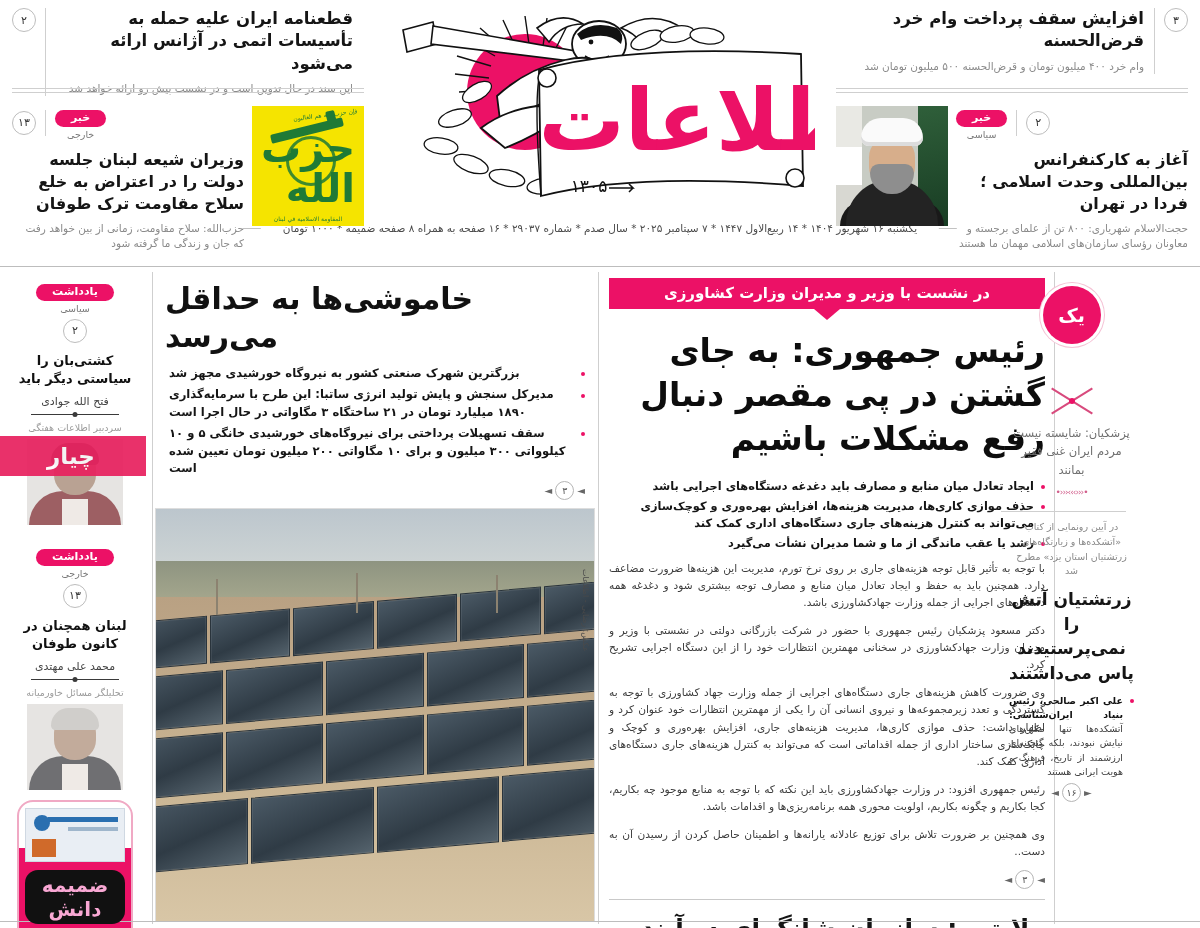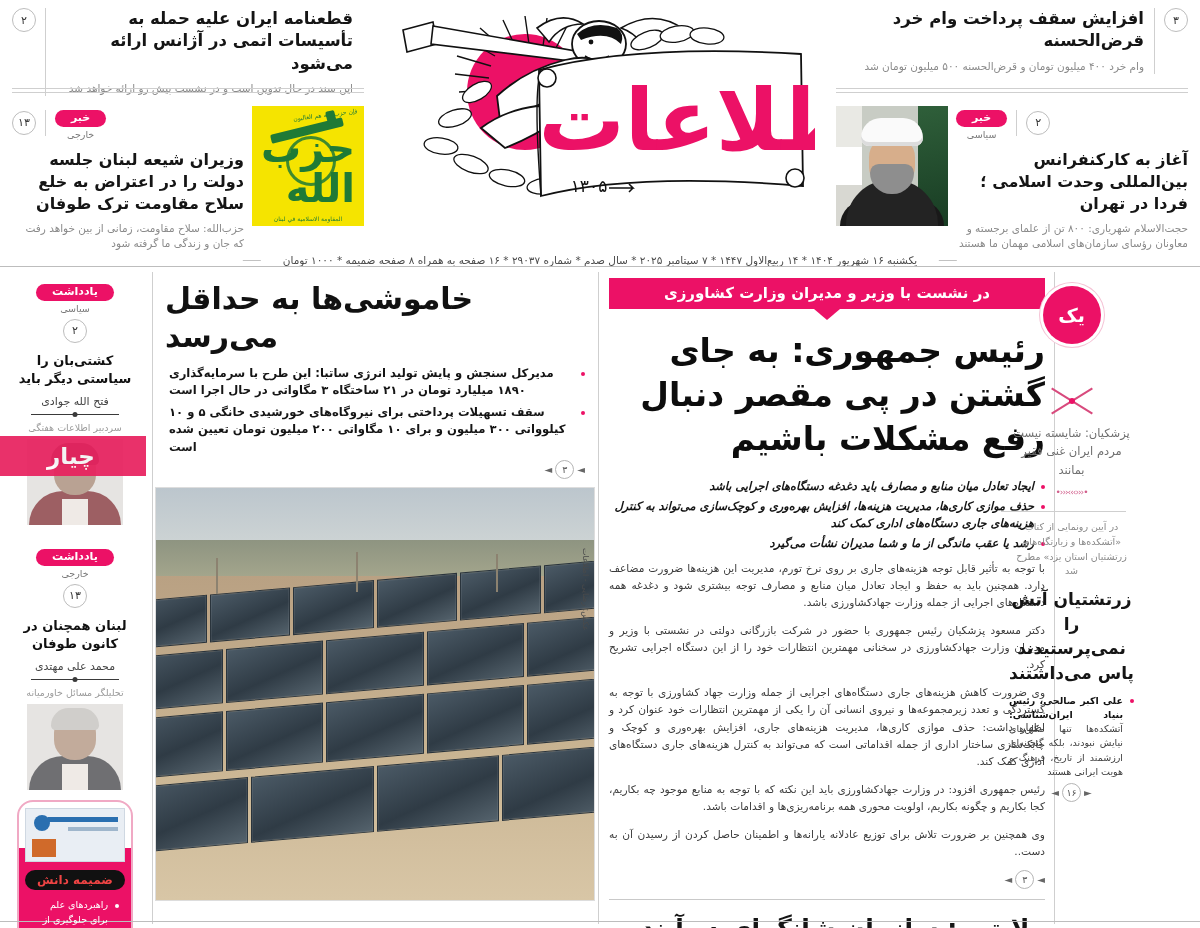--- a/index.html
+++ b/index.html
@@ -46,21 +46,21 @@
   .teaser .t-hl{font-size:16.5px;font-weight:bold;line-height:1.36;}
   .teaser .t-dek{font-size:10.5px;color:#8a8a8a;margin-top:6px;line-height:1.4;}
   #teaser-left{left:12px;width:352px;flex-direction:row-reverse;}
   #teaser-left .txt{width:305px;padding-left:2px;border-left:1px solid #cfcfcf;}
   #teaser-right{right:12px;width:352px;}
   #teaser-right .txt{width:305px;padding-right:10px;border-right:1px solid #cfcfcf;}
 
   
   #masthead{position:absolute;left:50%;transform:translateX(-50%);top:0;width:430px;height:232px;}
   #dateline{
-    position:absolute;left:50%;transform:translateX(-50%);top:252px;
+    position:absolute;left:50%;transform:translateX(-50%);top:220px;
     font-size:10.5px;color:#4b4b4b;white-space:nowrap;padding:2px 26px;
   }
   #dateline:before,#dateline:after{
     content:"";position:absolute;top:50%;width:18px;height:1px;background:#c2c2c2;
   }
   #dateline:before{right:-14px;}
   #dateline:after{left:-14px;}
 
   
   .row2{position:absolute;top:106px;display:flex;gap:8px;align-items:flex-start;}
@@ -153,22 +153,22 @@
 
   
   #supplement{position:relative;margin-top:10px;border:2px solid #f0a9c4;border-radius:16px;
     background:#fff;padding:6px 6px 10px;overflow:hidden;}
   #supplement .cover{height:52px;background:#e9eef4;border:1px solid #cfd8e2;position:relative;overflow:hidden;}
   #supplement .cover .band{position:absolute;top:8px;right:6px;width:70px;height:5px;background:#2a6fb0;}
   #supplement .cover .band2{position:absolute;top:18px;right:6px;width:50px;height:4px;background:#9fb6cc;}
   #supplement .cover .dot{position:absolute;top:6px;left:8px;width:16px;height:16px;border-radius:50%;background:#2a6fb0;}
   #supplement .cover .thumb2{position:absolute;bottom:4px;left:6px;width:24px;height:18px;background:#d06a2a;}
   .sup-title{
-    margin:8px auto 8px;background:#111;color:#ef4444;border-radius:13px;
-    font-size:12px;font-weight:bold;text-align:center;padding:3px 8px;letter-spacing:3px;
+    margin:8px auto 8px;background:#111;color:#f9a8d4;border-radius:13px;
+    font-size:20px;font-weight:bold;text-align:center;padding:3px 8px;letter-spacing:3px;
     position:relative;z-index:2;
   }
   .sup-pinkbg{position:absolute;left:0;right:0;top:46px;bottom:0;background:#ec1166;border-radius:0 0 14px 14px;}
   .sup-list{position:relative;z-index:2;color:#fff;font-size:9.5px;line-height:1.62;padding:0 6px;}
   .sup-list li:before{background:#fff;}
 
   
   .lead-hl{font-size:30px;font-weight:bold;text-align:left;line-height:1.25;color:#111;padding:8px 8px 0 0;}
   .lead-bullets{font-size:11.6px;margin-top:10px;padding-left:4px;text-align:left;}
   .lead-bullets li{padding-right:12px;margin-bottom:4px;font-weight:bold;}
@@ -192,21 +192,21 @@
   .kicker{
     background:#ec1166;color:#fff;font-size:15px;font-weight:bold;text-align:center;
     padding:6px 10px 7px;position:relative;
   }
   .kicker:after{
     content:"";position:absolute;left:50%;bottom:-11px;transform:translateX(-50%);
     border-left:13px solid transparent;border-right:13px solid transparent;
     border-top:11px solid #ec1166;
   }
   .main-hl{font-size:33px;font-weight:bold;line-height:1.34;text-align:right;margin-top:20px;color:#0d0d0d;}
-  .main-bullets{font-size:11.4px;margin-top:16px;text-align:right;font-style:italic;}
+  .main-bullets{font-size:11.4px;margin-top:16px;text-align:right;}
   .main-bullets li{font-weight:bold;margin-bottom:3px;}
   .body-p{font-size:10.6px;line-height:1.62;color:#3c3c3c;margin-top:8px;text-align:justify;}
   .mid-sep{height:1px;background:#c9c9c9;margin:10px 0 0;}
 
   .v-hl{font-size:25px;font-weight:bold;line-height:1.38;text-align:right;margin-top:12px;}
 
   
   .badge-one{
     width:58px;height:58px;margin:14px auto 0;border-radius:50%;background:#ec1166;
     display:flex;align-items:center;justify-content:center;color:#fff;font-size:19px;font-weight:bold;
@@ -403,20 +403,21 @@
         <li>راهبردهای علم برای جلوگیری از پیری مغز و پوست</li>
 
       </ul>
     </div>
   </div>
 
   <div id="col-left">
     <div style="padding:0 10px;">
       <div class="lead-hl">خاموشی‌ها به حداقل می‌رسد</div>
       <ul class="bullets lead-bullets">
+        <li>بزرگترین شهرک صنعتی کشور به نیروگاه خورشیدی مجهز شد</li>
         <li>مدیرکل سنجش و پایش تولید انرژی ساتبا: این طرح با سرمایه‌گذاری ۱۸۹۰ میلیارد تومان در ۲۱ ساختگاه ۳ مگاواتی در حال اجرا است</li>
         <li>سقف تسهیلات پرداختی برای نیروگاه‌های خورشیدی خانگی ۵ و ۱۰ کیلوواتی ۳۰۰ میلیون و برای ۱۰ مگاواتی ۲۰۰ میلیون تومان تعیین شده است</li>
       </ul>
       <div class="jump">
         <span class="arr">◄</span>
         <span class="circ">۳</span>
         <span class="arr">◄</span>
       </div>
     </div>
 

